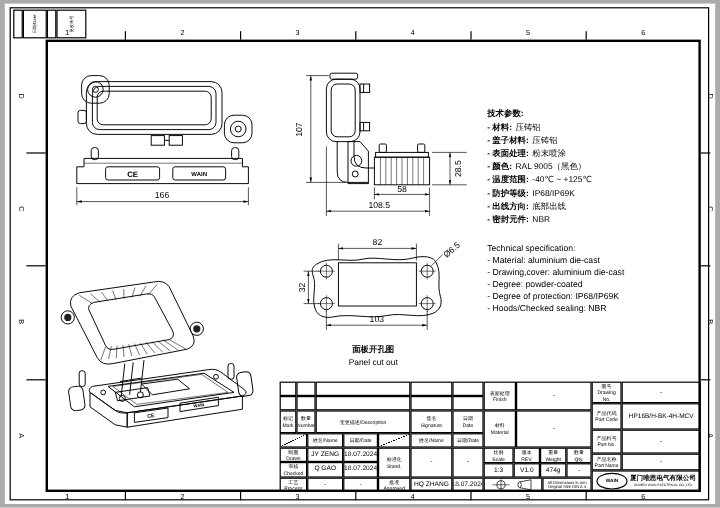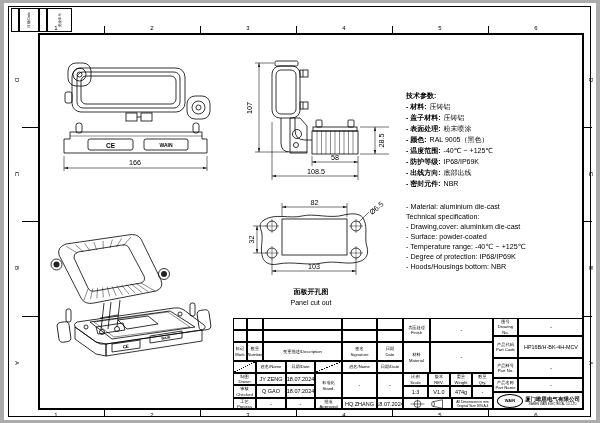--- a/index.html
+++ b/index.html
@@ -275,27 +275,26 @@
     <div class="spec-line"><span class="zh-b">- 盖子材料:</span><span class="val">压铸铝</span></div>
     <div class="spec-line"><span class="zh-b">- 表面处理:</span><span class="val">粉末喷涂</span></div>
     <div class="spec-line"><span class="zh-b">- 颜色:</span><span class="val">RAL 9005（黑色）</span></div>
     <div class="spec-line"><span class="zh-b">- 温度范围:</span><span class="val">-40℃ ~ +125℃</span></div>
     <div class="spec-line"><span class="zh-b">- 防护等级:</span><span class="val">IP68/IP69K</span></div>
     <div class="spec-line"><span class="zh-b">- 出线方向:</span><span class="val">底部出线</span></div>
     <div class="spec-line"><span class="zh-b">- 密封元件:</span><span class="val">NBR</span></div>
   </div>
 
   <div class="abs spec en" style="left:406px;top:202px">
+    <div>Technical specification:</div>
     <div>- Material: aluminium die-cast</div>
-    <div>Technical specification:</div>
     <div>- Drawing,cover: aluminium die-cast</div>
-    <div>- Surface: powder-coated</div>
-    <div>- Temperature range: -40℃ ~ +125℃</div>
+    <div>- Degree: powder-coated</div>
     <div>- Degree of protection: IP68/IP69K</div>
-    <div>- Hoods/Housings bottom: NBR</div>
+    <div>- Hoods/Checked sealing: NBR</div>
   </div>
 
   <div class="abs caption" style="left:252px;top:286px;width:118px">
     <div class="zh-b">面板开孔图</div>
     <div>Panel cut out</div>
   </div>
 
   <div class="tb" style="left:233px;top:318px;width:14px;height:12px"></div>
   <div class="tb" style="left:247px;top:318px;width:16px;height:12px"></div>
   <div class="tb" style="left:263px;top:318px;width:79px;height:12px"></div>

